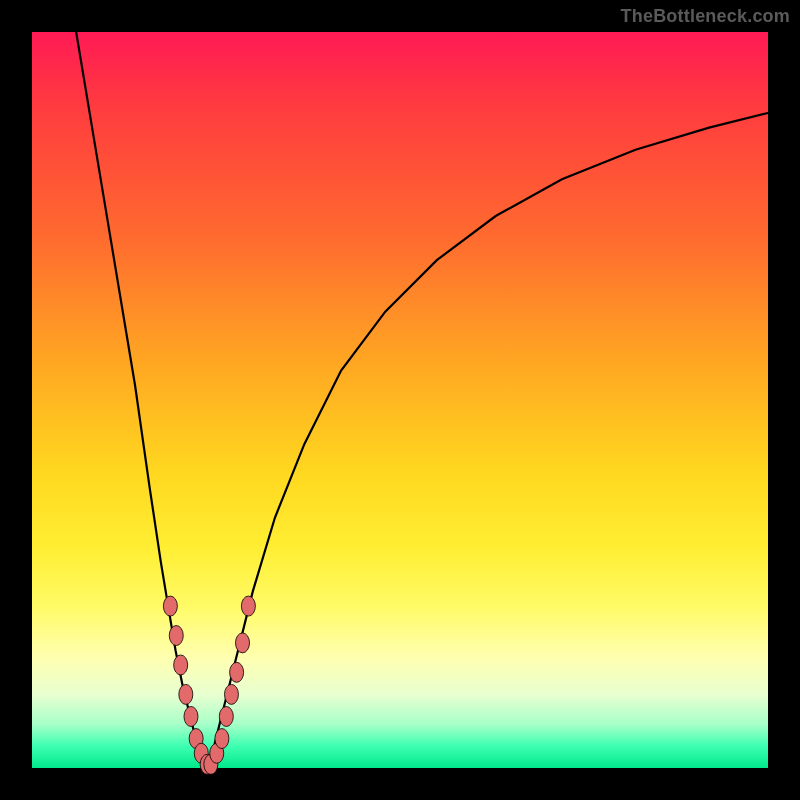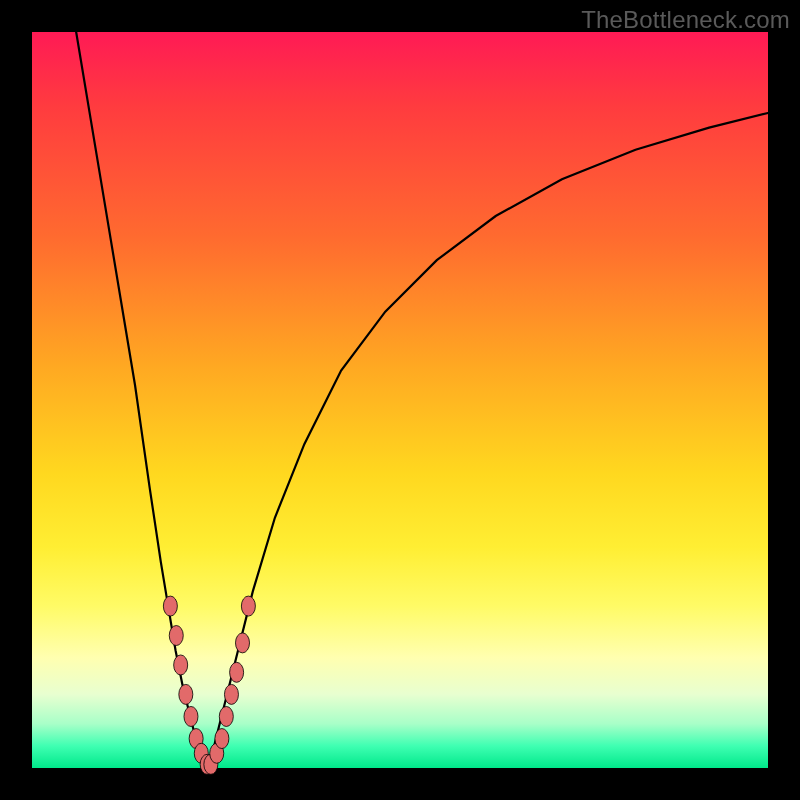--- a/index.html
+++ b/index.html
@@ -30,22 +30,22 @@
       #a8ffc8 94%,
       #3fffb2 97%,
       #00e88a 100%
     );
   }
   .watermark {
     position: absolute;
     top: 6px;
     right: 10px;
     font-family: Arial, Helvetica, sans-serif;
-    font-size: 24px;
-    font-weight: normal;
+    font-size: 18px;
+    font-weight: bold;
     color: #5a5a5a;
     letter-spacing: 0.2px;
     z-index: 5;
   }
   svg.curve {
     position: absolute;
     left: 0; top: 0;
     width: 736px; height: 736px;
     overflow: visible;
   }

